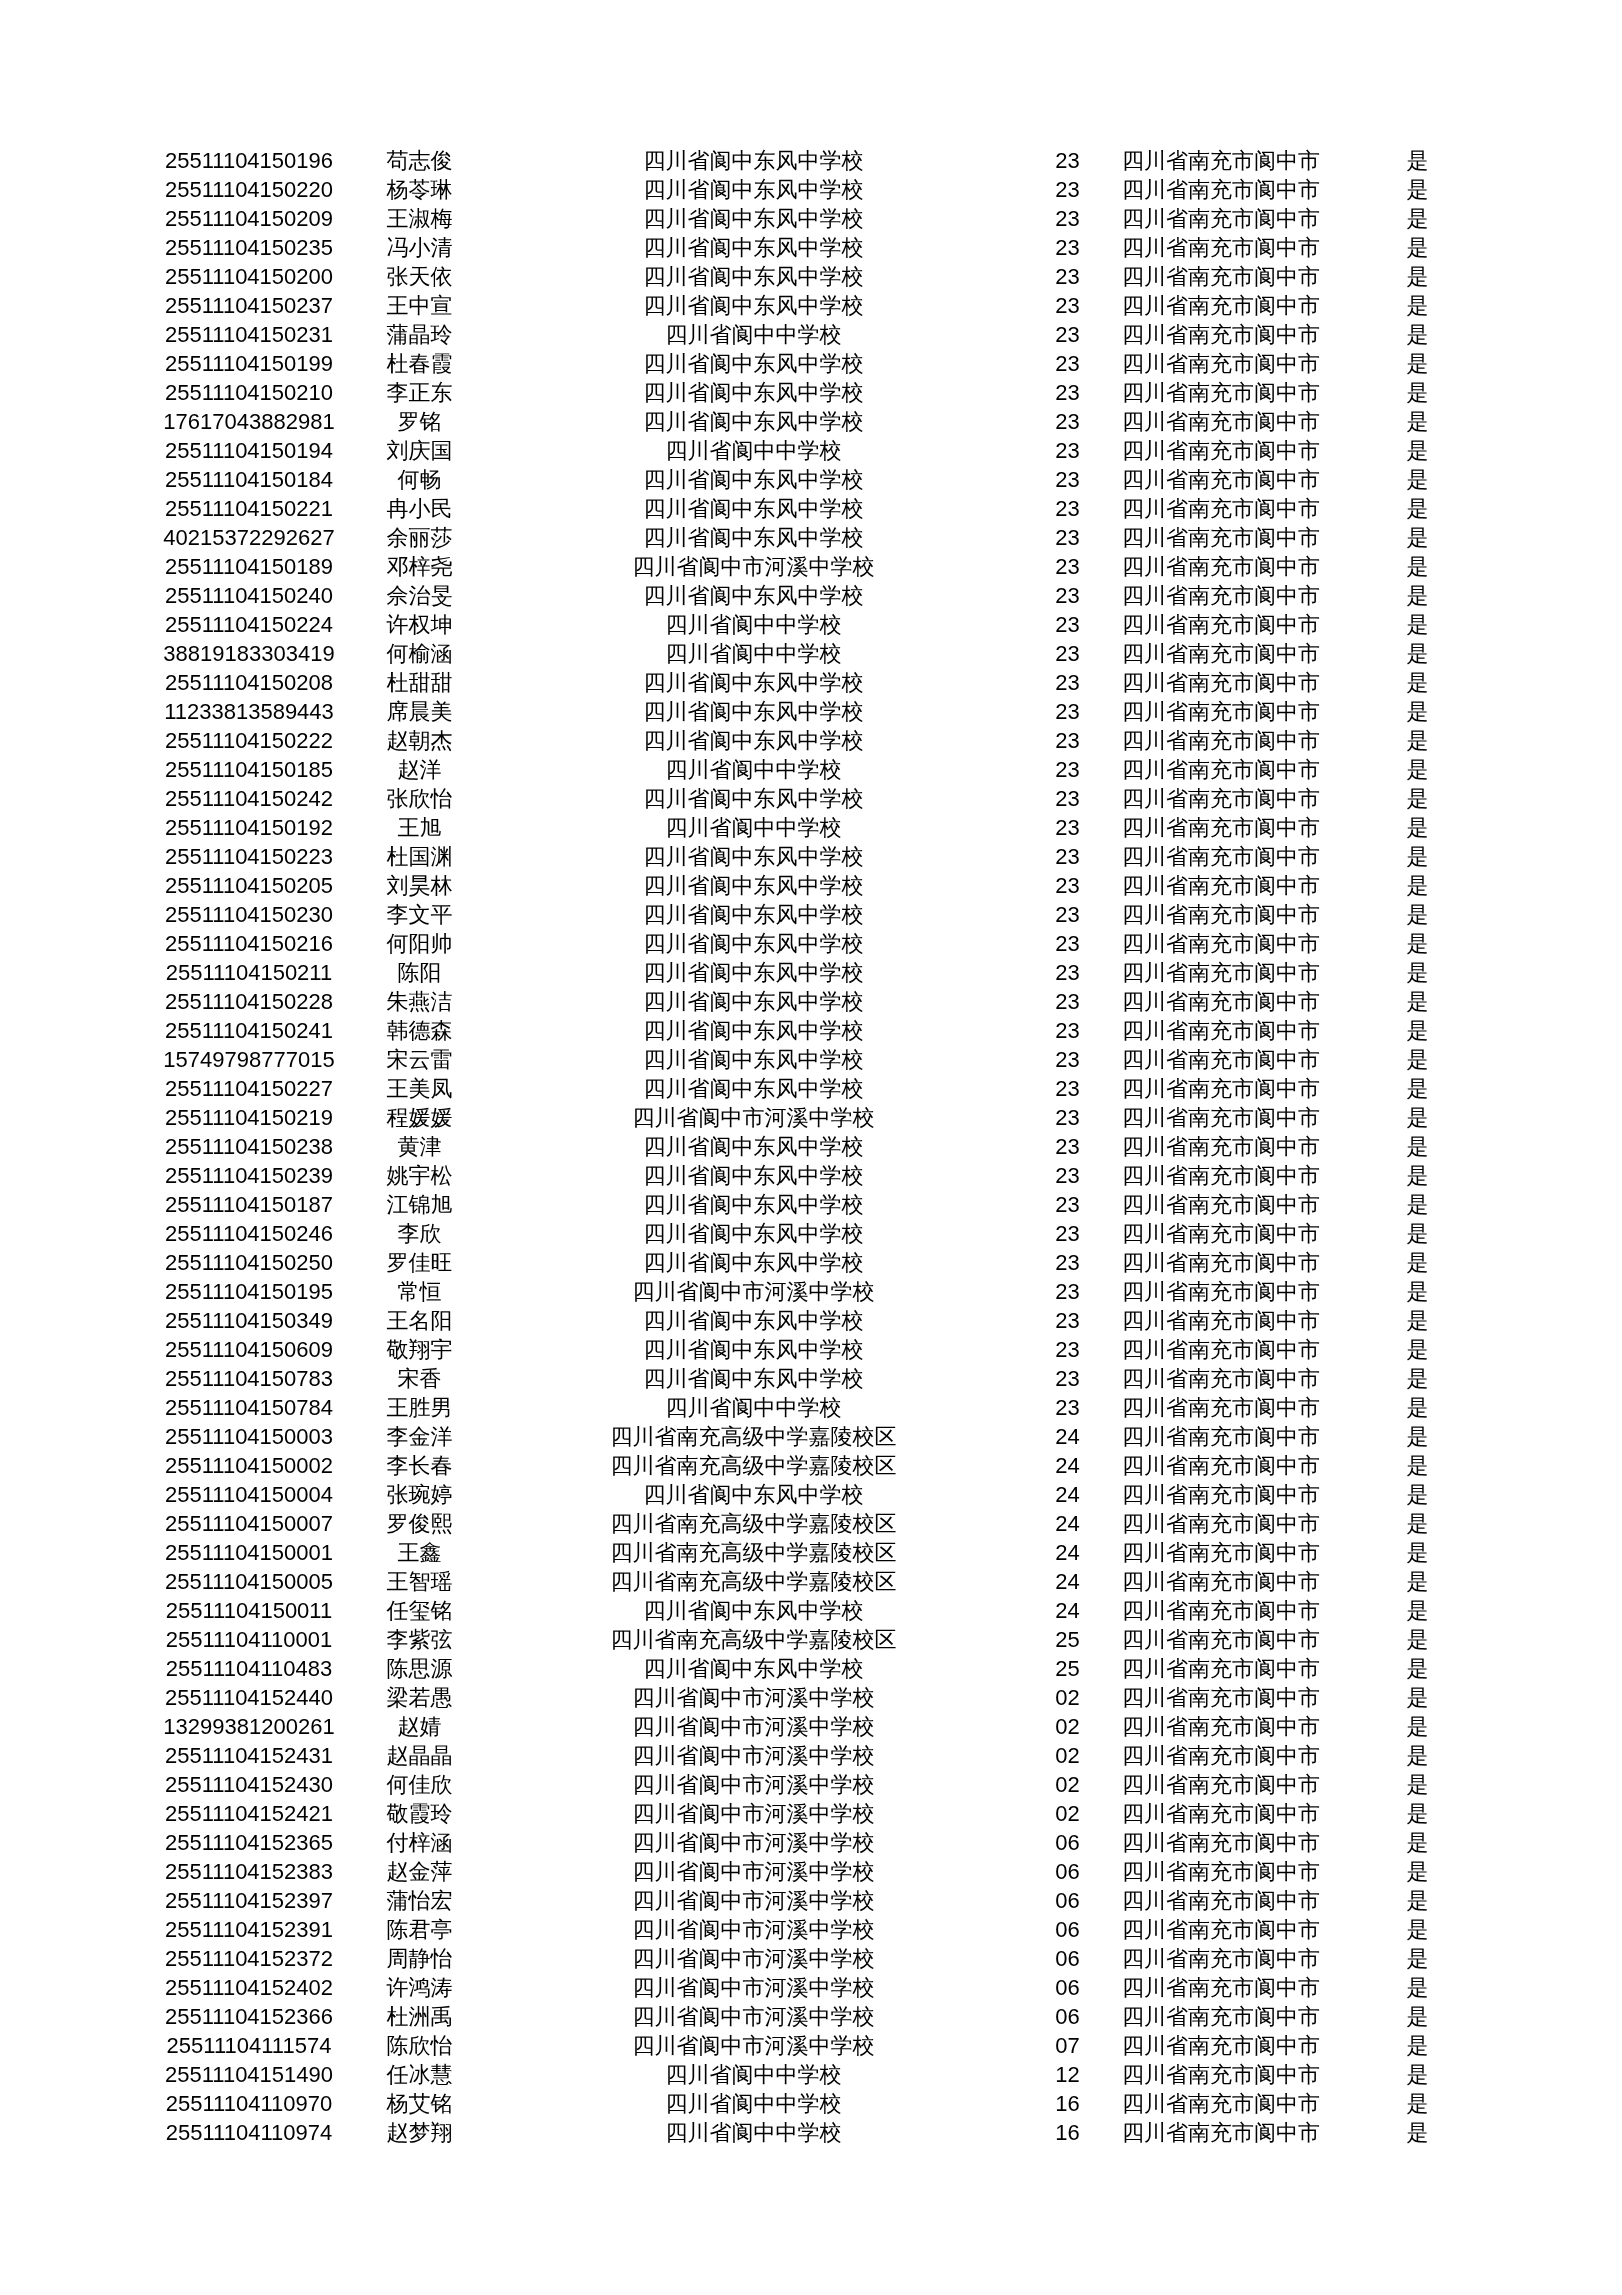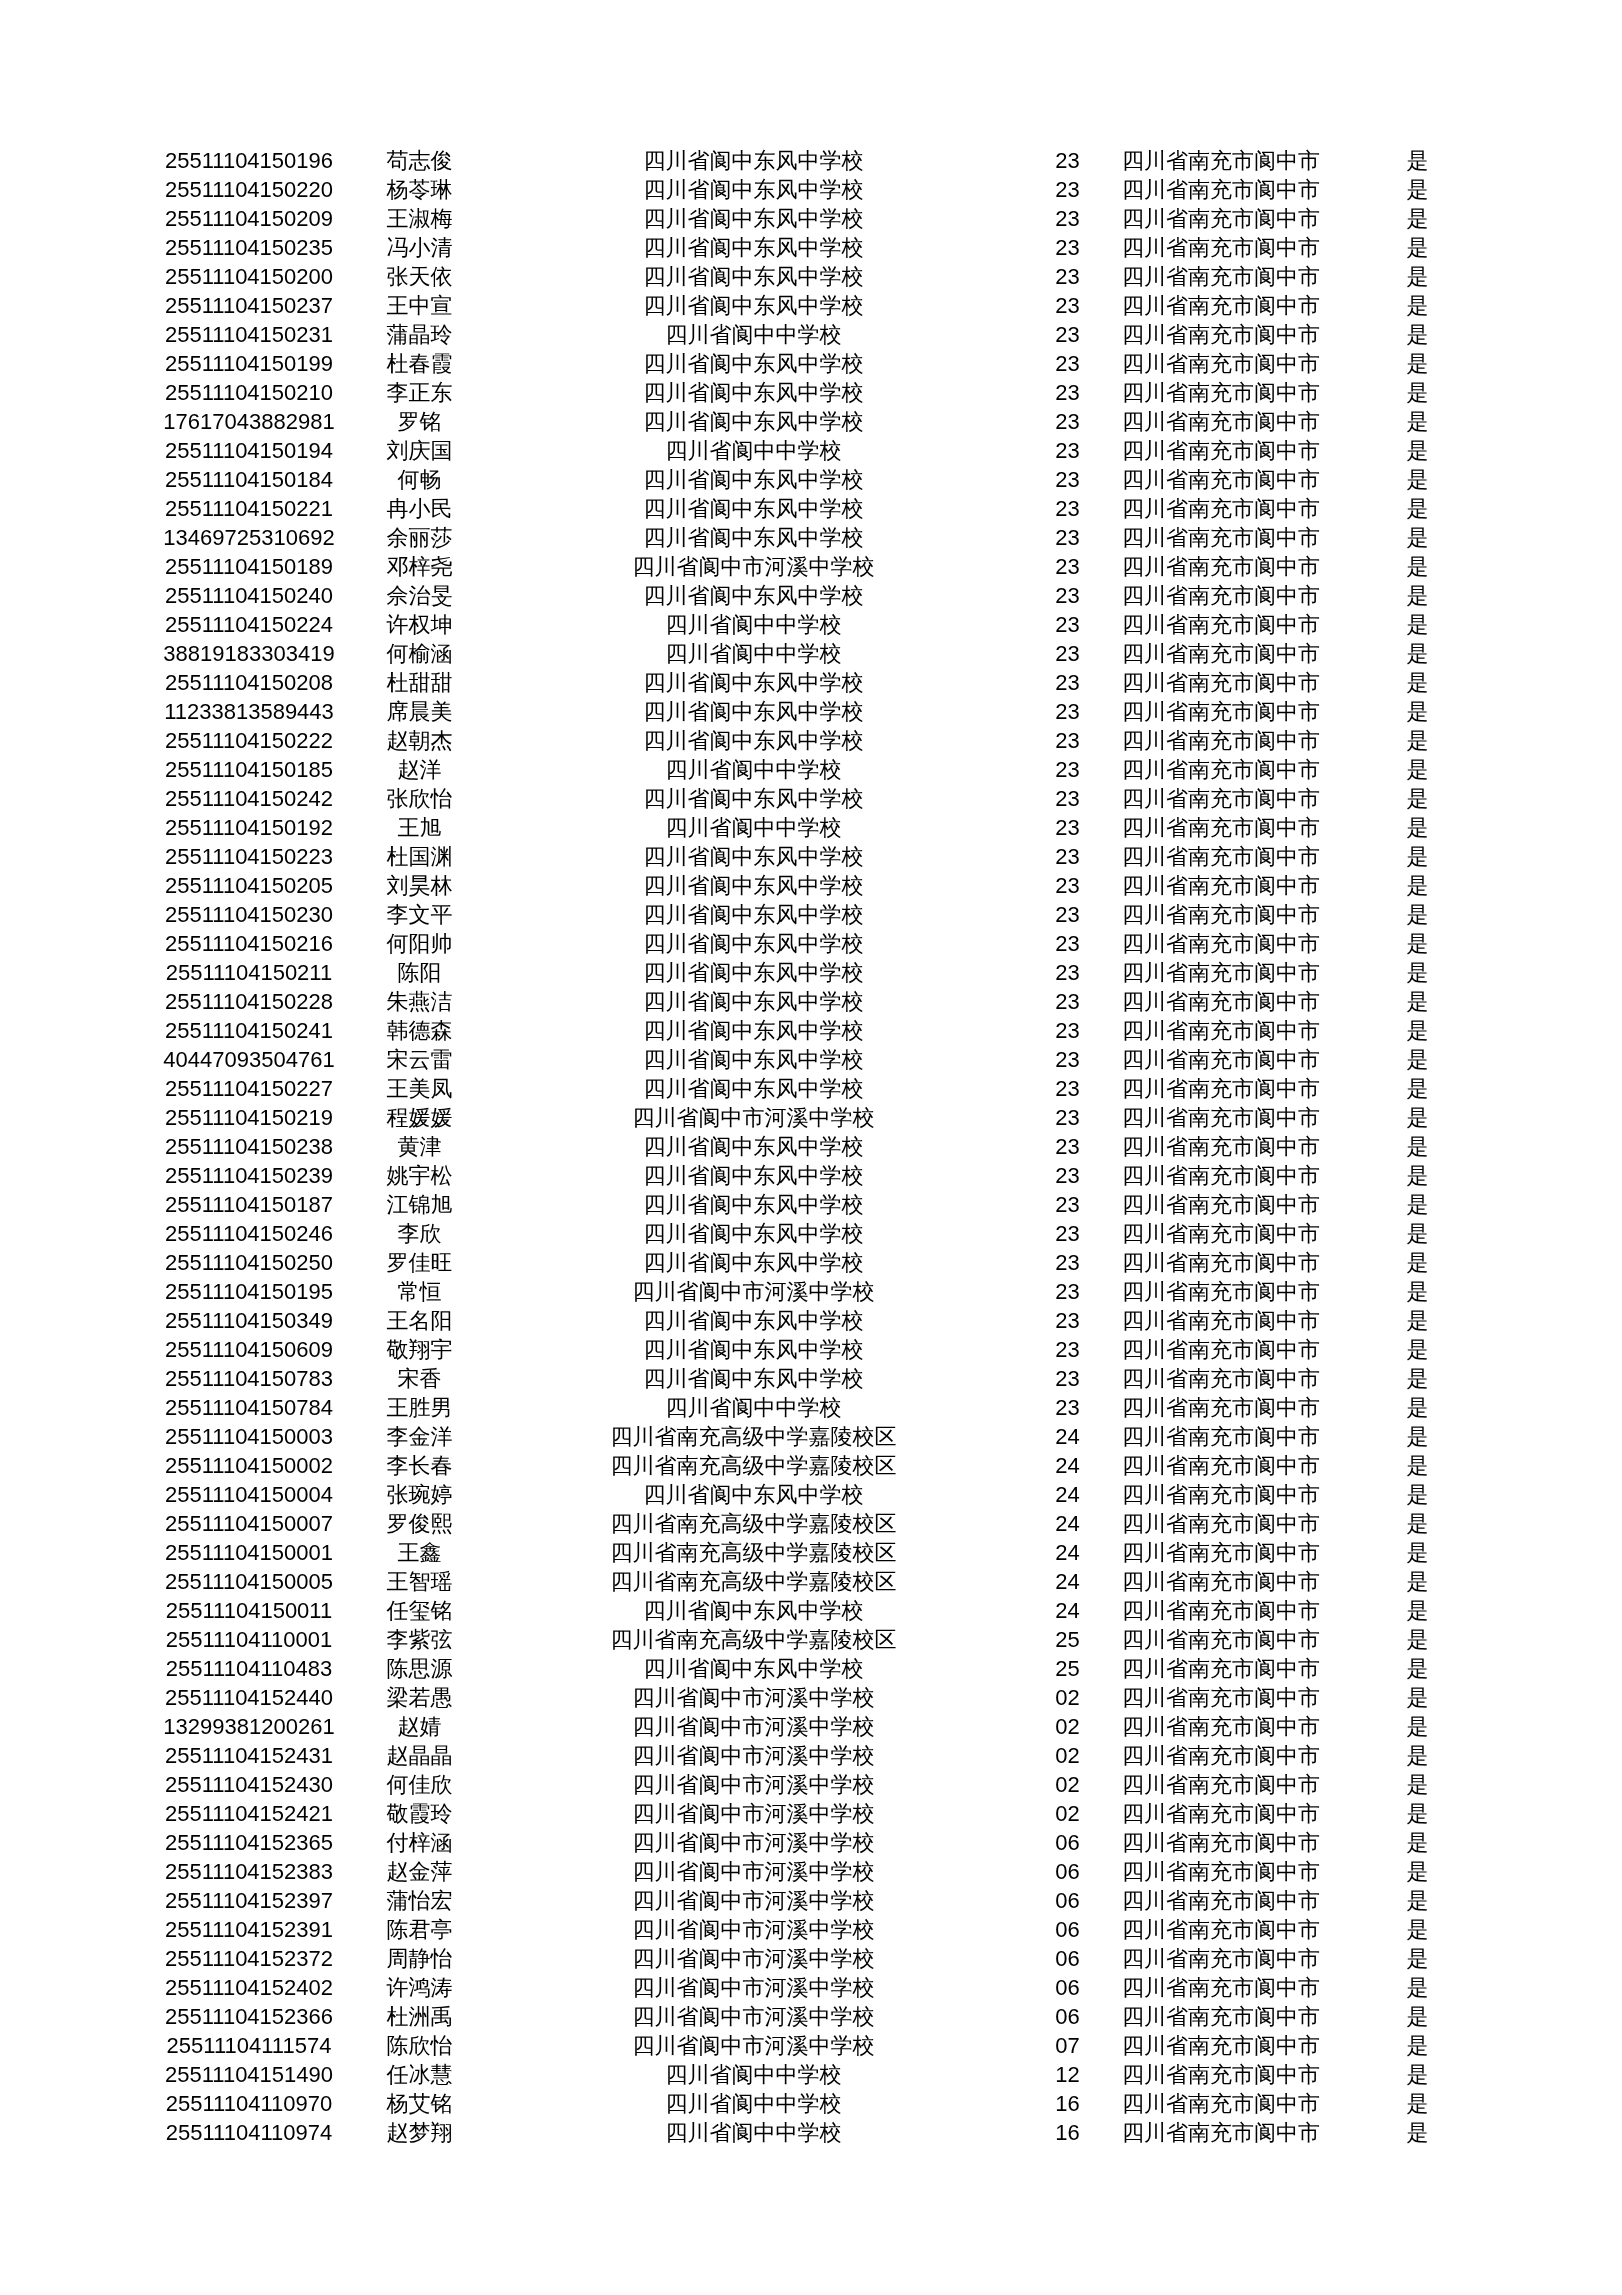--- a/index.html
+++ b/index.html
@@ -143,21 +143,21 @@
   </div>
       <div class="row">
     <div class="cell c-id">25511104150221</div>
     <div class="cell c-name">冉小民</div>
     <div class="cell c-school">四川省阆中东风中学校</div>
     <div class="cell c-num">23</div>
     <div class="cell c-loc">四川省南充市阆中市</div>
     <div class="cell c-yes">是</div>
   </div>
       <div class="row">
-    <div class="cell c-id">13469725310692</div>
+    <div class="cell c-id">40215372292627</div>
     <div class="cell c-name">余丽莎</div>
     <div class="cell c-school">四川省阆中东风中学校</div>
     <div class="cell c-num">23</div>
     <div class="cell c-loc">四川省南充市阆中市</div>
     <div class="cell c-yes">是</div>
   </div>
       <div class="row">
     <div class="cell c-id">25511104150189</div>
     <div class="cell c-name">邓梓尧</div>
     <div class="cell c-school">四川省阆中市河溪中学校</div>
@@ -287,21 +287,21 @@
   </div>
       <div class="row">
     <div class="cell c-id">25511104150241</div>
     <div class="cell c-name">韩德森</div>
     <div class="cell c-school">四川省阆中东风中学校</div>
     <div class="cell c-num">23</div>
     <div class="cell c-loc">四川省南充市阆中市</div>
     <div class="cell c-yes">是</div>
   </div>
       <div class="row">
-    <div class="cell c-id">40447093504761</div>
+    <div class="cell c-id">15749798777015</div>
     <div class="cell c-name">宋云雷</div>
     <div class="cell c-school">四川省阆中东风中学校</div>
     <div class="cell c-num">23</div>
     <div class="cell c-loc">四川省南充市阆中市</div>
     <div class="cell c-yes">是</div>
   </div>
       <div class="row">
     <div class="cell c-id">25511104150227</div>
     <div class="cell c-name">王美凤</div>
     <div class="cell c-school">四川省阆中东风中学校</div>

